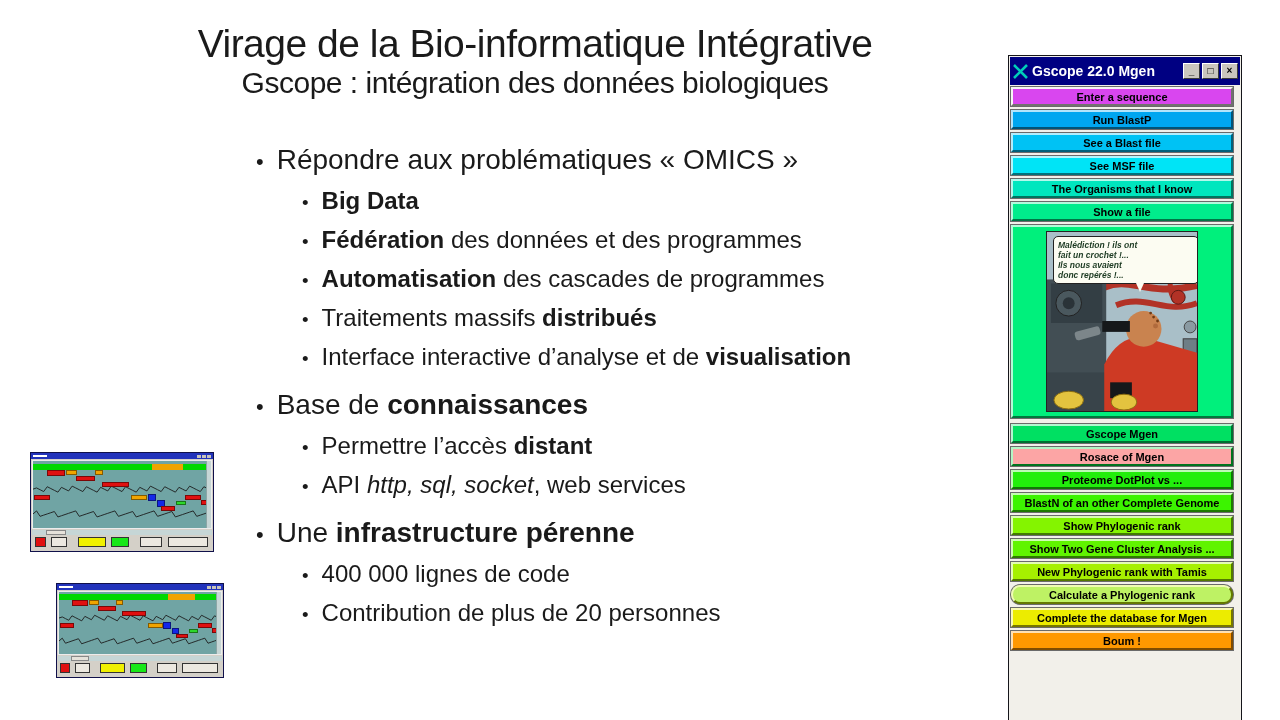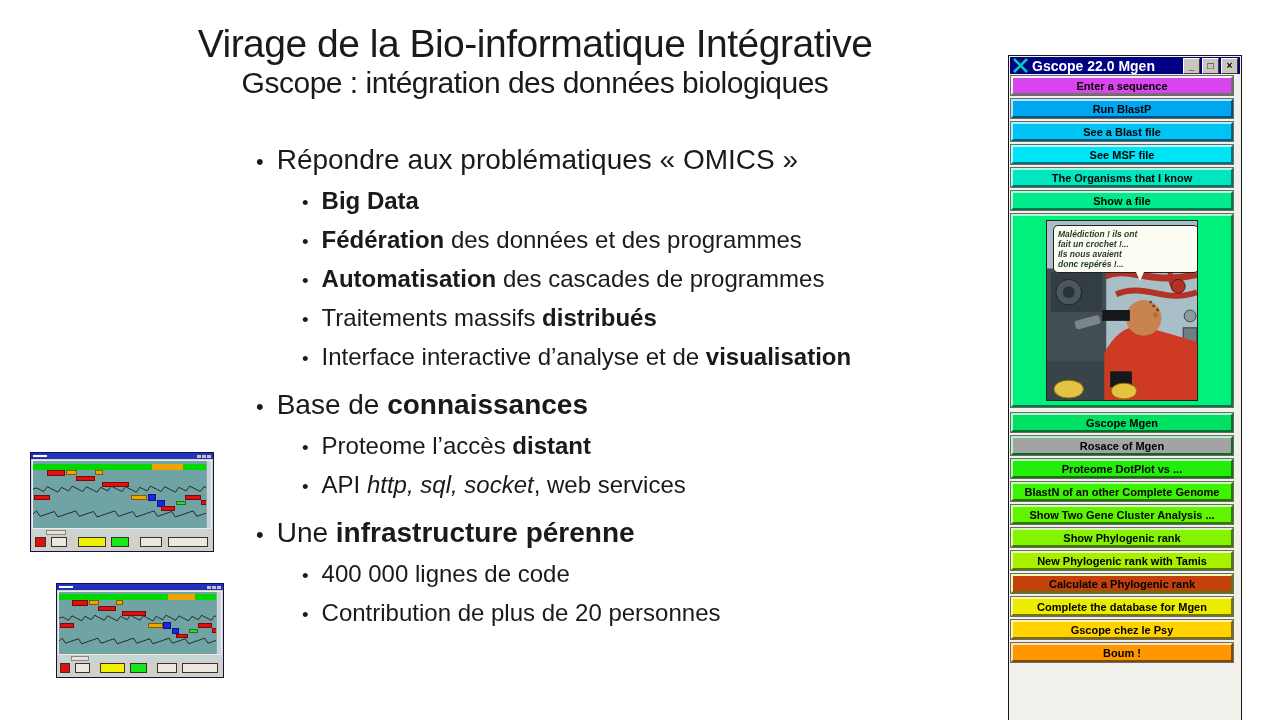--- a/index.html
+++ b/index.html
@@ -18,21 +18,21 @@
   .b1{font-size:28px;line-height:40px;margin-top:8px;}
   .b1:first-child{margin-top:0;}
   .b2{font-size:24px;line-height:37px;padding-left:46px;}
   .dot{margin-right:13px;font-size:0.78em;}
   .bold{font-weight:bold;}
   .italic{font-style:italic;}
 
   
   .gscope{position:absolute;left:1008px;top:55px;width:234px;height:672px;
           background:#F2F0EA;border:1px solid #15151a;box-sizing:border-box;}
-  .gtitlebar{margin:1px 1px 0 1px;height:17px;background:#000082;display:flex;align-items:center;padding:0 2px;}
+  .gtitlebar{margin:1px 1px 0 1px;height:28px;background:#000082;display:flex;align-items:center;padding:0 2px;}
   .xlogo{flex:none;width:17px;height:15px;margin-right:3px;}
   .gtitle{flex:1;color:#fff;font-weight:bold;font-size:14px;white-space:nowrap;letter-spacing:0;}
   .winbtns{display:flex;}
   .winbtn{width:15px;height:14px;background:#CAC6BE;margin-left:2px;
           border-top:1px solid #fff;border-left:1px solid #fff;
           border-right:1px solid #3a3a3a;border-bottom:1px solid #3a3a3a;
           display:flex;align-items:center;justify-content:center;
           font-size:10px;font-weight:bold;color:#000;line-height:10px;}
   .gbtns{padding:2px 8px 0 2px;}
   .gbtn{height:15px;margin-bottom:4px;border:2px solid;box-shadow:0 0 0 1px #6a6a6a;
@@ -102,21 +102,21 @@
       <div class="b b2">
         <span class="dot">•</span>
         <span><span>Interface interactive d’analyse et de </span><span class="bold">visualisation</span></span>
       </div>
       <div class="b b1">
         <span class="dot">•</span>
         <span><span>Base de </span><span class="bold">connaissances</span></span>
       </div>
       <div class="b b2">
         <span class="dot">•</span>
-        <span><span>Proteome l’accès </span><span class="bold">distant</span></span>
+        <span><span>Permettre l’accès </span><span class="bold">distant</span></span>
       </div>
       <div class="b b2">
         <span class="dot">•</span>
         <span><span>API </span><span class="italic">http, sql, socket</span><span>, web services</span></span>
       </div>
       <div class="b b1">
         <span class="dot">•</span>
         <span><span>Une </span><span class="bold">infrastructure pérenne</span></span>
       </div>
       <div class="b b2">
@@ -271,26 +271,25 @@
           <div>Malédiction ! ils ont</div>
           <div>fait un crochet !...</div>
           <div>Ils nous avaient</div>
           <div>donc repérés !...</div>
         </div>
       </div>
     </div>
 
     <div id="gscope-bottom-buttons" class="gbtns">
         <div class="gbtn" style="background: rgb(0, 224, 98); border-color: rgb(179, 246, 208) rgb(0, 112, 49) rgb(0, 112, 49) rgb(179, 246, 208);">Gscope Mgen</div>
-        <div class="gbtn" style="background: #a3a3a3; border-color: rgb(179, 247, 197) rgb(0, 114, 30) rgb(0, 114, 30) rgb(179, 247, 197); text-align: center;">Rosace of Mgen</div>
+        <div class="gbtn" style="background: #fca5a5; border-color: rgb(179, 247, 197) rgb(0, 114, 30) rgb(0, 114, 30) rgb(179, 247, 197); text-align: center;">Rosace of Mgen</div>
         <div class="gbtn" style="background: rgb(34, 238, 12); border-color: rgb(189, 250, 182) rgb(17, 119, 6) rgb(17, 119, 6) rgb(189, 250, 182);">Proteome DotPlot vs ...</div>
         <div class="gbtn" style="background: rgb(60, 244, 0); border-color: rgb(197, 252, 179) rgb(30, 122, 0) rgb(30, 122, 0) rgb(197, 252, 179);">BlastN of an other Complete Genome</div>
+        <div class="gbtn" style="background: rgb(132, 244, 0); border-color: rgb(218, 252, 179) rgb(66, 122, 0) rgb(66, 122, 0) rgb(218, 252, 179);">Show Phylogenic rank</div>
         <div class="gbtn" style="background: rgb(96, 244, 0); border-color: rgb(207, 252, 179) rgb(48, 122, 0) rgb(48, 122, 0) rgb(207, 252, 179);">Show Two Gene Cluster Analysis ...</div>
-        <div class="gbtn" style="background: rgb(132, 244, 0); border-color: rgb(218, 252, 179) rgb(66, 122, 0) rgb(66, 122, 0) rgb(218, 252, 179);">Show Phylogenic rank</div>
         <div class="gbtn" style="background: rgb(166, 240, 0); border-color: rgb(228, 251, 179) rgb(83, 120, 0) rgb(83, 120, 0) rgb(228, 251, 179);">New Phylogenic rank with Tamis</div>
-        <div class="gbtn" style="background: #c2410c; border-color: rgb(239, 251, 179) rgb(100, 120, 0) rgb(100, 120, 0) rgb(239, 251, 179);">Calculate a Phylogenic rank</div>
+        <div class="gbtn" style="background: #bef264; border-color: rgb(239, 251, 179) rgb(100, 120, 0) rgb(100, 120, 0) rgb(239, 251, 179); border-radius: 9px;">Calculate a Phylogenic rank</div>
         <div class="gbtn" style="background: rgb(236, 236, 0); border-color: rgb(249, 249, 179) rgb(118, 118, 0) rgb(118, 118, 0) rgb(249, 249, 179);">Complete the database for Mgen</div>
-        <div class="gbtn" style="background: rgb(255, 210, 0); border-color: rgb(255, 242, 179) rgb(128, 105, 0) rgb(128, 105, 0) rgb(255, 242, 179);">Gscope chez le Psy</div>
         <div class="gbtn" style="background: rgb(255, 152, 0); border-color: rgb(255, 224, 179) rgb(128, 76, 0) rgb(128, 76, 0) rgb(255, 224, 179);">Boum !</div>
       </div>
   </div>
 
 </div>
 
 </body></html>

